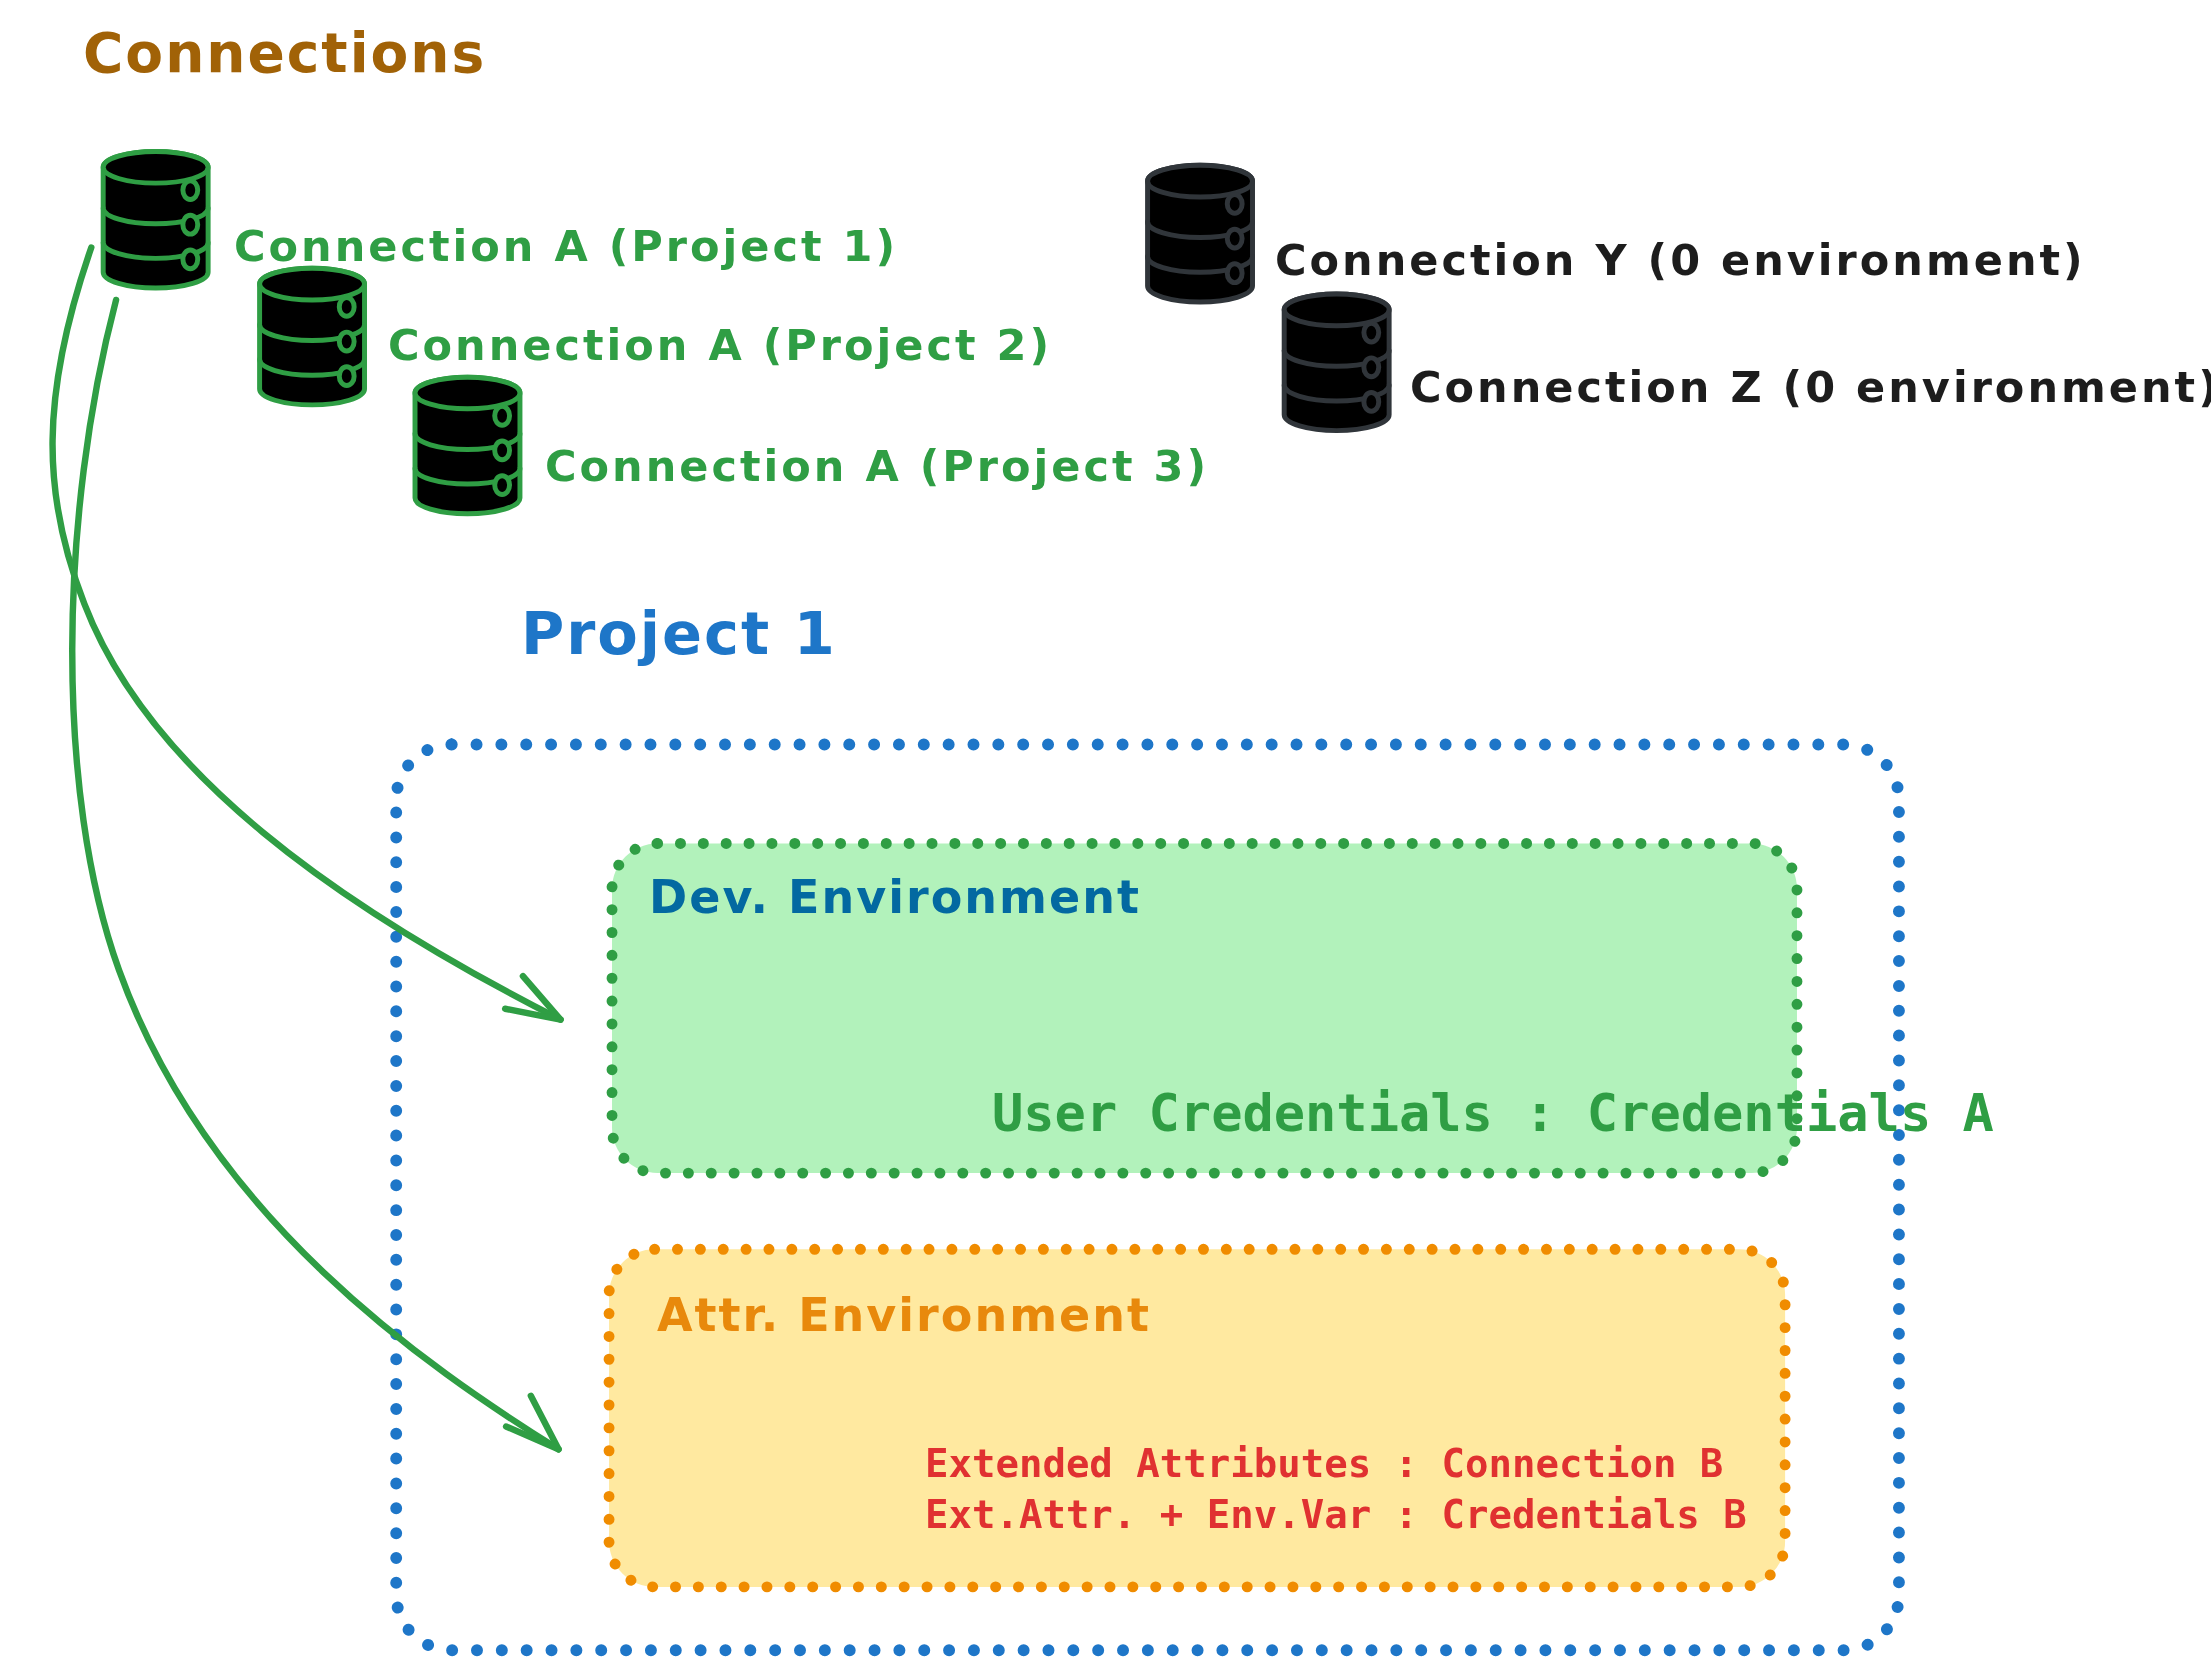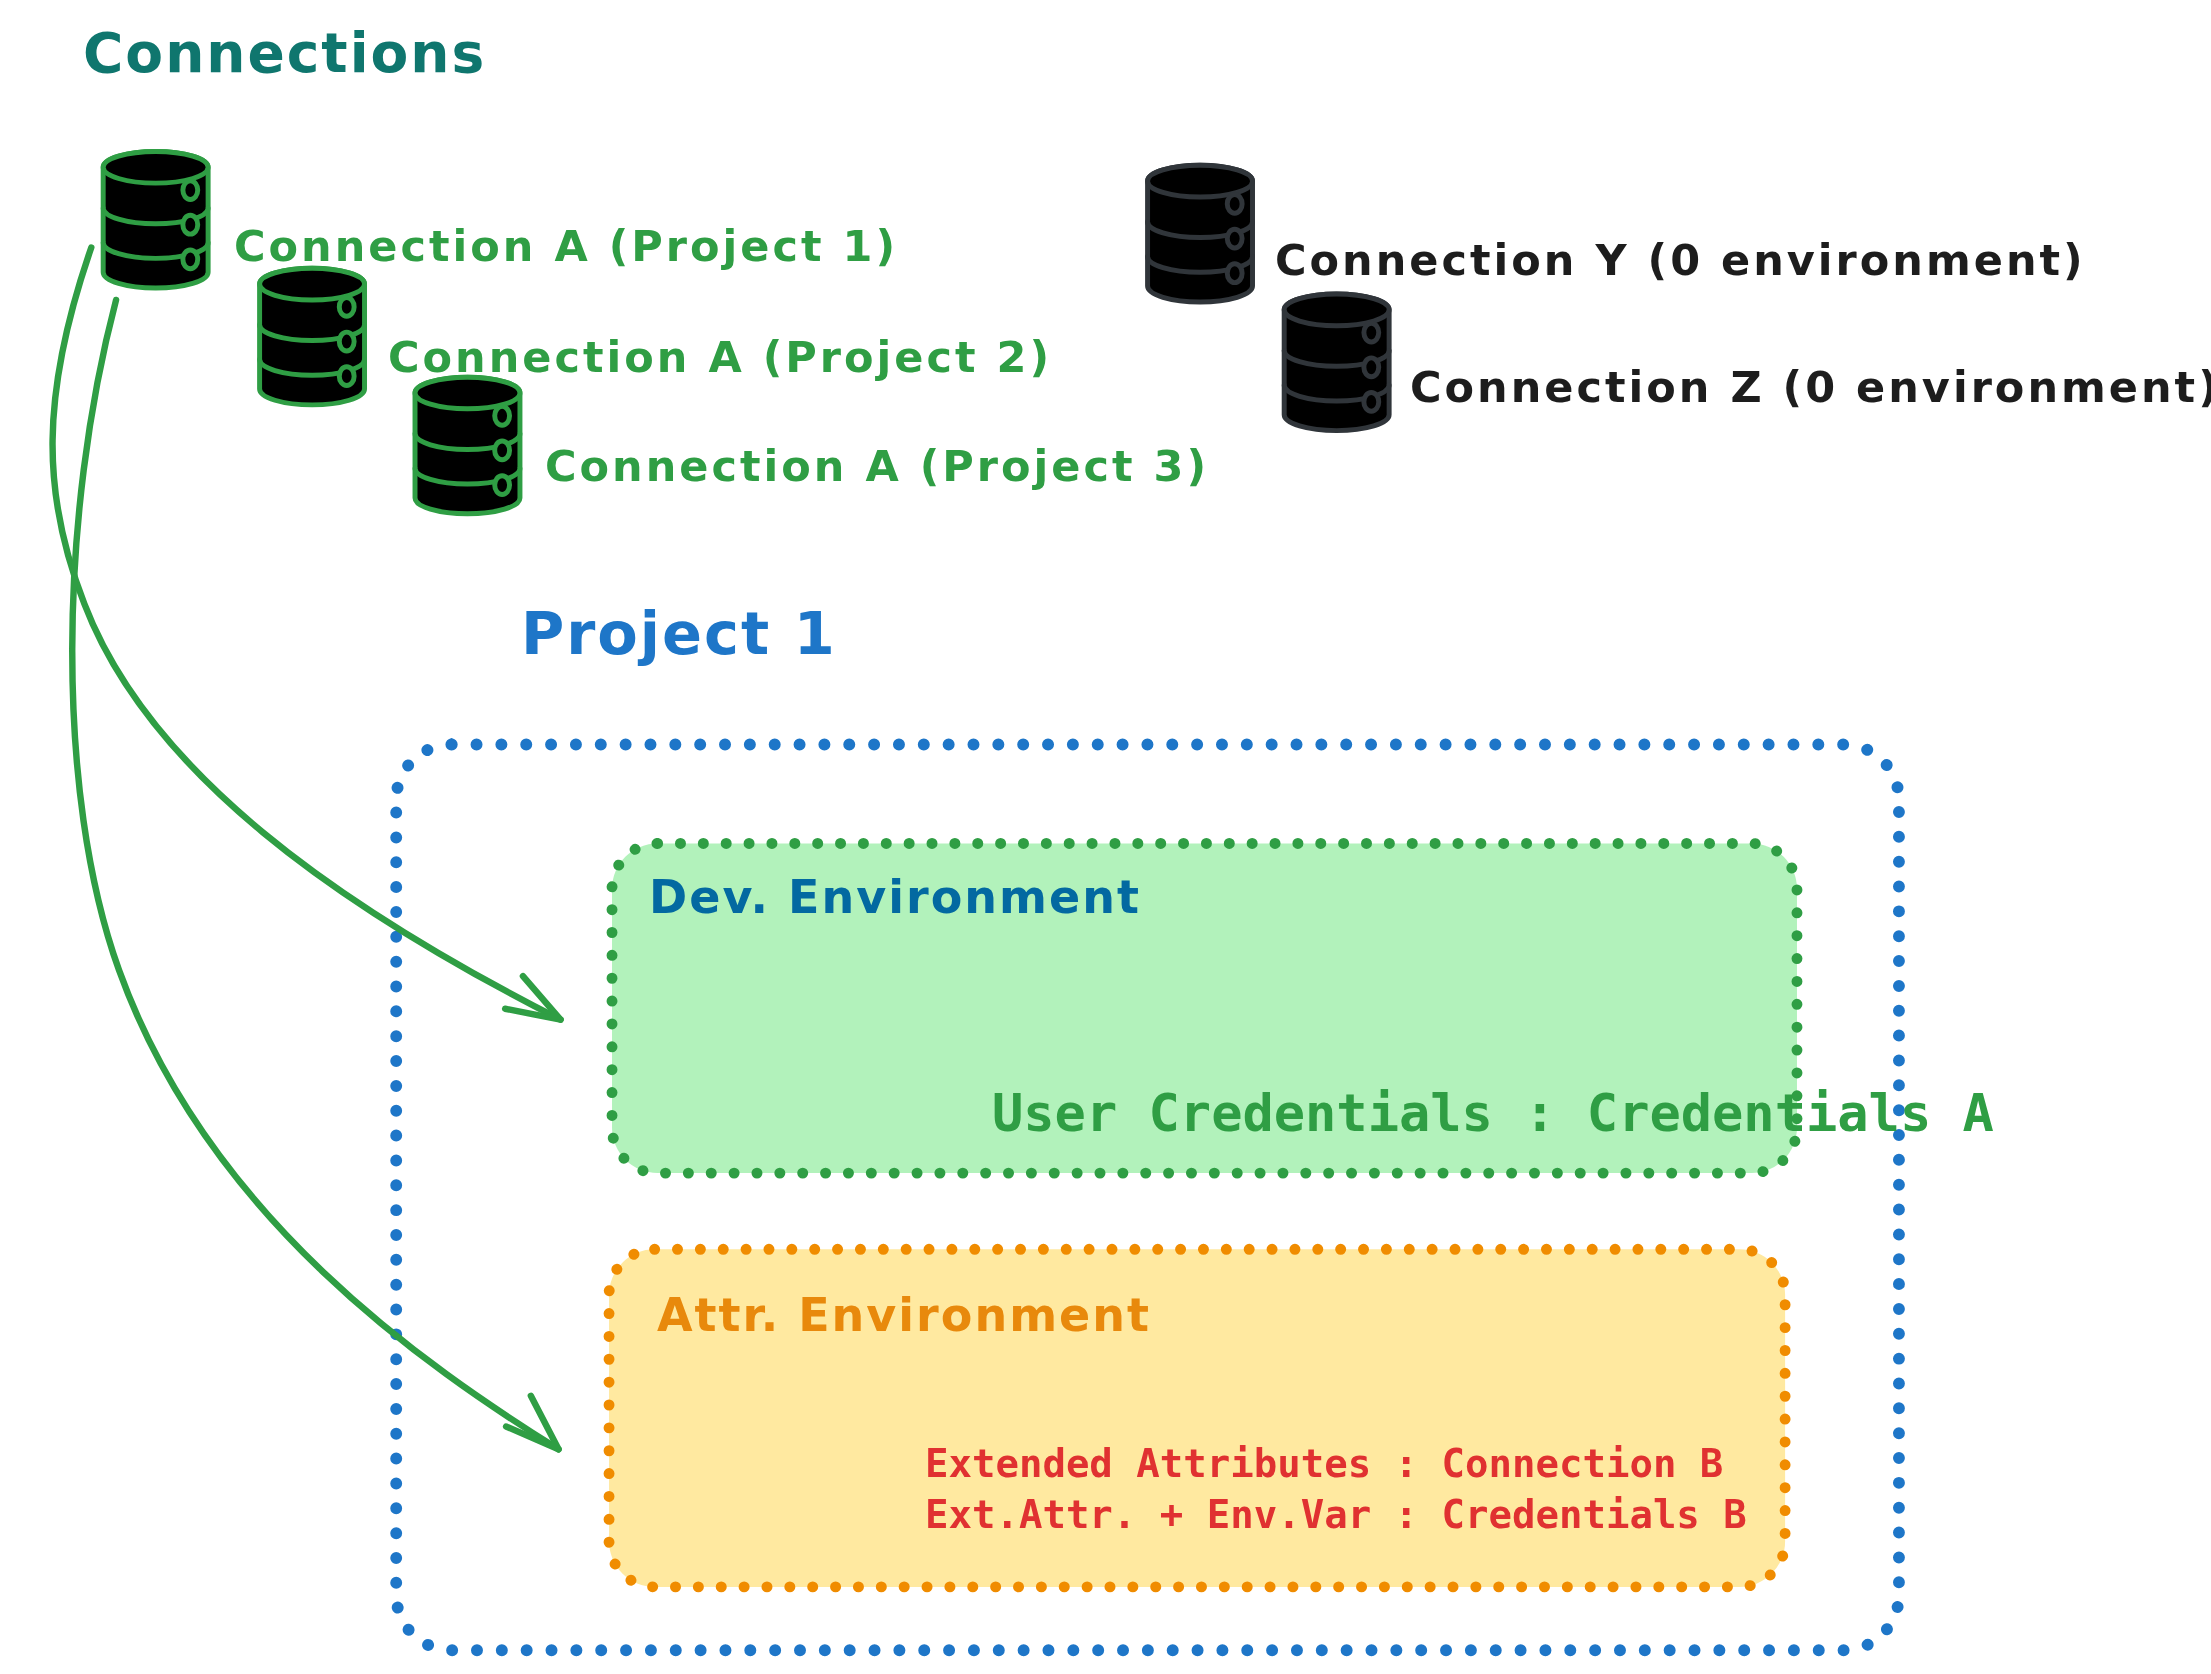--- a/index.html
+++ b/index.html
@@ -21,25 +21,25 @@
 
   .box-project{fill:none;stroke:#1e76c8;stroke-width:12;stroke-linecap:round;stroke-dasharray:0.1 25;}
   .box-dev{fill:#b2f2bb;stroke:#2f9e44;stroke-width:11;stroke-linecap:round;stroke-dasharray:0.1 23;}
   .box-prod{fill:#ffe9a0;stroke:#f08c00;stroke-width:11;stroke-linecap:round;stroke-dasharray:0.1 23;}
 
   
   .txt{position:absolute;white-space:nowrap;line-height:1.15;}
   .hand{font-family:"DejaVu Sans","Liberation Sans",sans-serif;font-weight:600;}
   .mono{font-family:"DejaVu Sans Mono","Liberation Mono",monospace;font-weight:700;}
 
-  .main-title{left:83px;top:22px;font-size:55px;font-weight:700;color:#0f766e;letter-spacing:2px;}
+  .main-title{left:83px;top:22px;font-size:55px;font-weight:700;color:#a16207;letter-spacing:2px;}
   .conn-label{font-size:43px;color:#2f9e44;letter-spacing:3px;margin-top:28px;}
   .conn-label.gray{color:#1d1d1d;}
   .lbl-a1{left:234px;top:194px;}
-  .lbl-a2{left:388px;top:305px;}
+  .lbl-a2{left:388px;top:293px;}
   .lbl-a3{left:545px;top:414px;}
   .lbl-y{left:1275px;top:208px;}
   .lbl-z{left:1410px;top:335px;}
 
   .project-title{left:473px;top:600px;font-size:59px;font-weight:700;color:#1e76c8;letter-spacing:2px;margin-left:48px;}
   .env-title{font-size:46px;letter-spacing:2px;}
   .dev-title{left:649px;top:871px;color:#0369a1;}
   .prod-title{left:657px;top:1289px;color:#e8890c;}
 
   .dev-mapping{left:992px;top:1089px;font-size:52px;color:#2f9e44;line-height:48px;}

